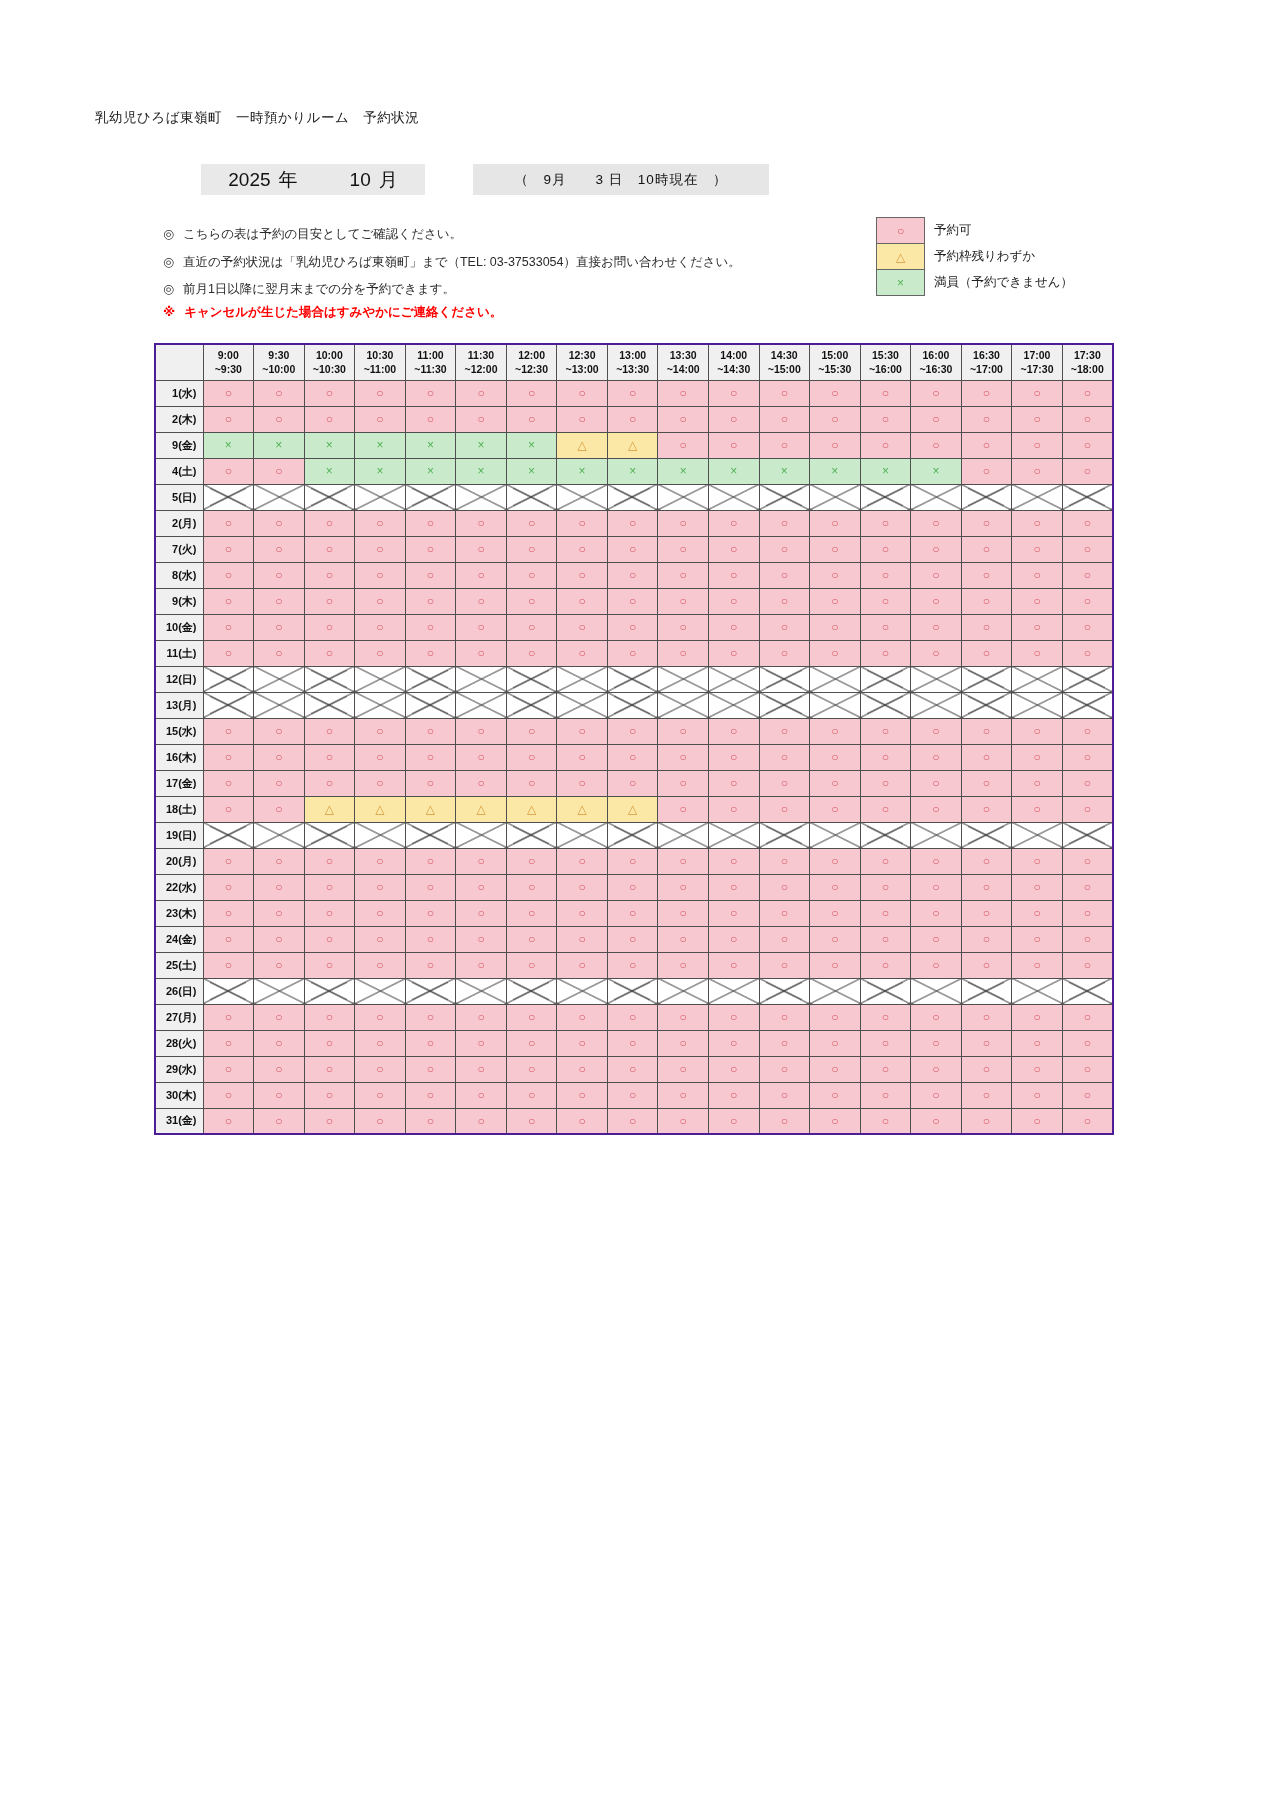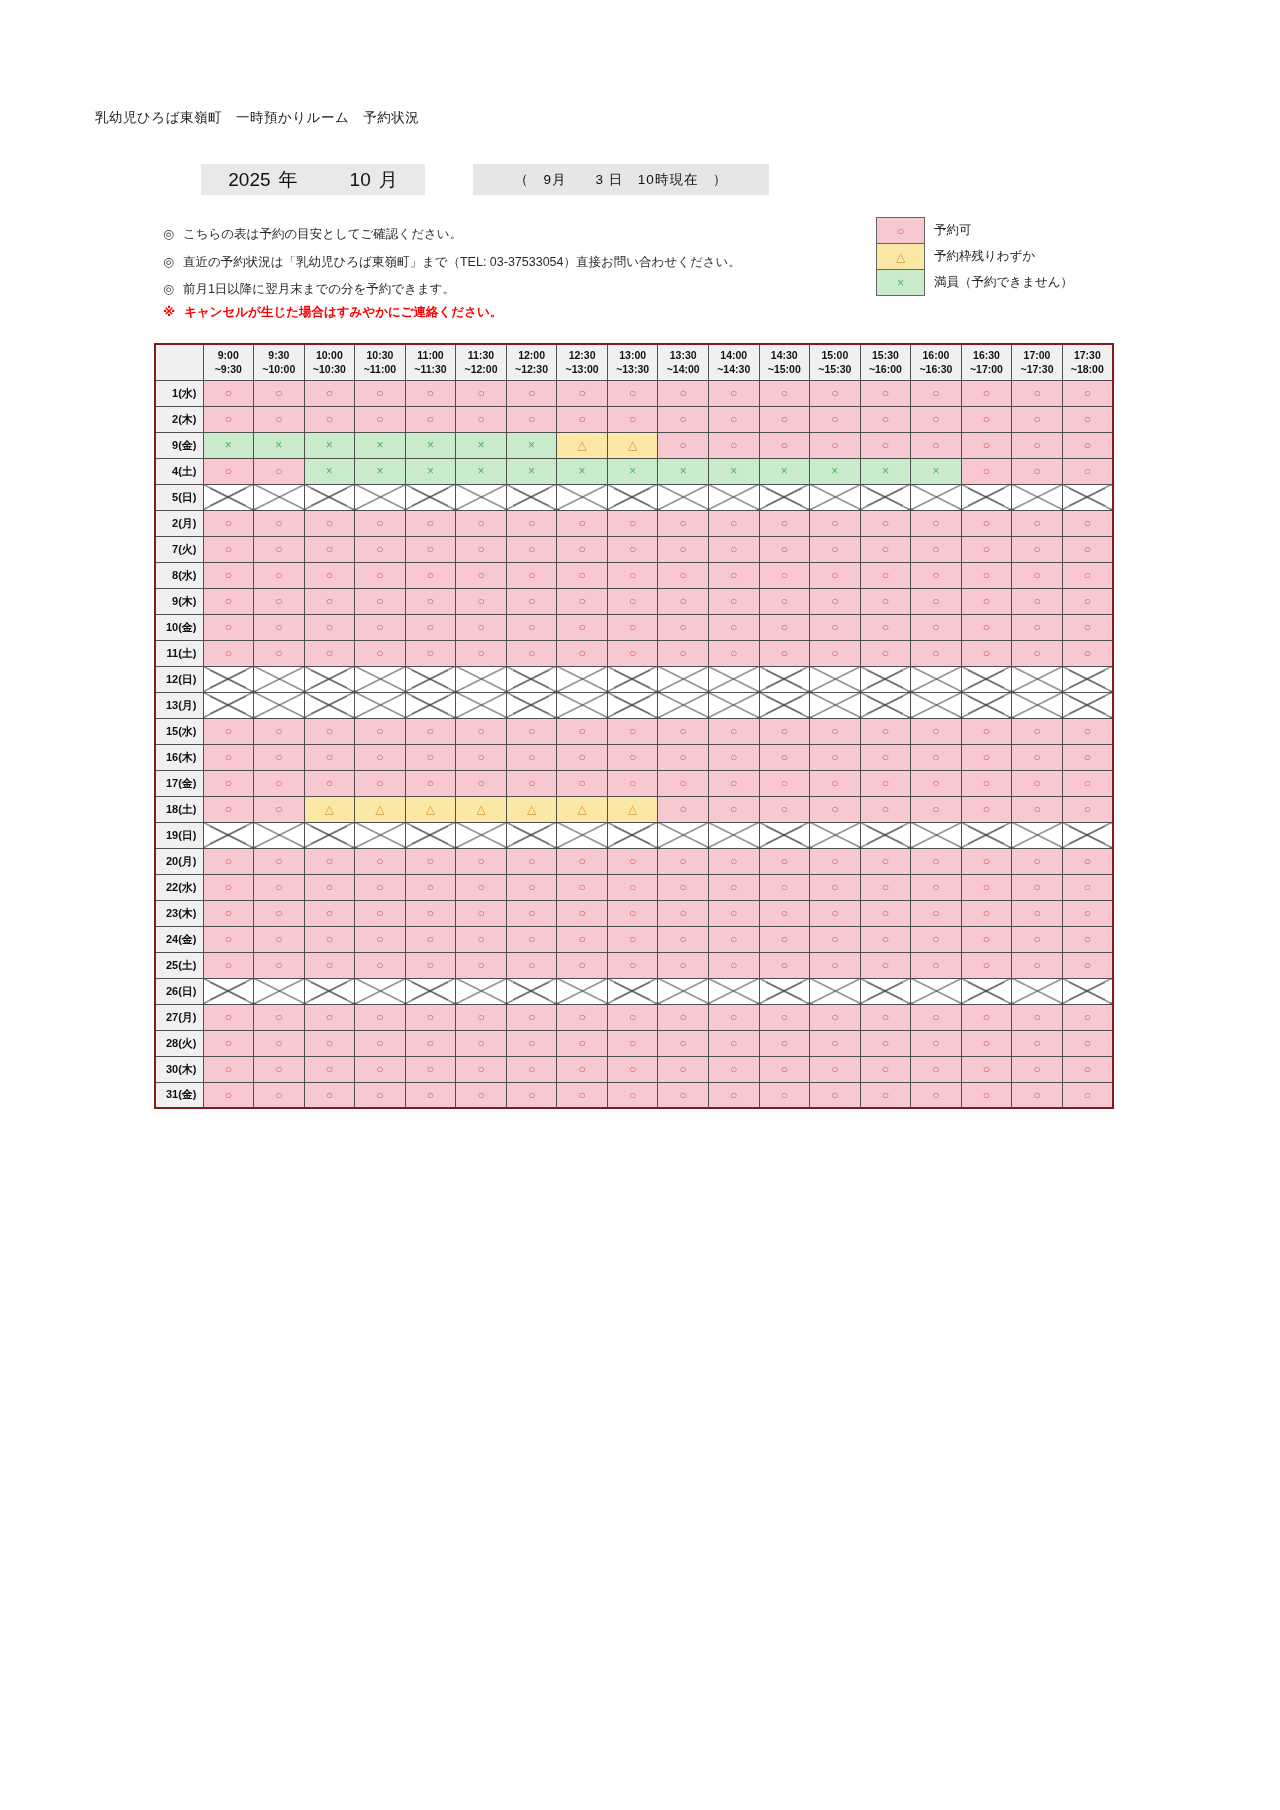--- a/index.html
+++ b/index.html
@@ -41,21 +41,21 @@
     display: flex; align-items: center; justify-content: center;
     font-size: 12px;
   }
   .legend-label {
     padding-left: 9px; font-size: 12.5px; color: #222;
     display: flex; align-items: center;
   }
   table.resv {
     position: absolute; left: 154px; top: 343px;
     border-collapse: collapse; table-layout: fixed; width: 958px;
-    border: 2px solid #7f1d1d;
+    border: 2px solid #4c1d95;
   }
   table.resv th, table.resv td {
     border: 1px solid #4f4f4f;
   }
   table.resv thead th {
     height: 36px; background: #f0f0f0; font-size: 10.5px; font-weight: bold;
     color: #111; line-height: 1.35; text-align: center; vertical-align: middle;
   }
   table.resv thead th.corner { background: #f0f0f0; }
   table.resv tbody th.date-label {
@@ -765,20 +765,41 @@
         <td class="cell" style="background: rgb(248, 200, 209); color: rgb(217, 83, 94);">○</td>
         <td class="cell" style="background: rgb(248, 200, 209); color: rgb(217, 83, 94);">○</td>
         <td class="cell" style="background: rgb(248, 200, 209); color: rgb(217, 83, 94);">○</td>
         <td class="cell" style="background: rgb(248, 200, 209); color: rgb(217, 83, 94);">○</td>
         <td class="cell" style="background: rgb(248, 200, 209); color: rgb(217, 83, 94);">○</td>
         <td class="cell" style="background: rgb(248, 200, 209); color: rgb(217, 83, 94);">○</td>
         <td class="cell" style="background: rgb(248, 200, 209); color: rgb(217, 83, 94);">○</td>
         <td class="cell" style="background: rgb(248, 200, 209); color: rgb(217, 83, 94);">○</td>
       </tr>
       <tr>
+        <th class="date-label">29(水)</th>
+        <td class="cell" style="background: rgb(248, 200, 209); color: rgb(217, 83, 94);">○</td>
+        <td class="cell" style="background: rgb(248, 200, 209); color: rgb(217, 83, 94);">○</td>
+        <td class="cell" style="background: rgb(248, 200, 209); color: rgb(217, 83, 94);">○</td>
+        <td class="cell" style="background: rgb(248, 200, 209); color: rgb(217, 83, 94);">○</td>
+        <td class="cell" style="background: rgb(248, 200, 209); color: rgb(217, 83, 94);">○</td>
+        <td class="cell" style="background: rgb(248, 200, 209); color: rgb(217, 83, 94);">○</td>
+        <td class="cell" style="background: rgb(248, 200, 209); color: rgb(217, 83, 94);">○</td>
+        <td class="cell" style="background: rgb(248, 200, 209); color: rgb(217, 83, 94);">○</td>
+        <td class="cell" style="background: rgb(248, 200, 209); color: rgb(217, 83, 94);">○</td>
+        <td class="cell" style="background: rgb(248, 200, 209); color: rgb(217, 83, 94);">○</td>
+        <td class="cell" style="background: rgb(248, 200, 209); color: rgb(217, 83, 94);">○</td>
+        <td class="cell" style="background: rgb(248, 200, 209); color: rgb(217, 83, 94);">○</td>
+        <td class="cell" style="background: rgb(248, 200, 209); color: rgb(217, 83, 94);">○</td>
+        <td class="cell" style="background: rgb(248, 200, 209); color: rgb(217, 83, 94);">○</td>
+        <td class="cell" style="background: rgb(248, 200, 209); color: rgb(217, 83, 94);">○</td>
+        <td class="cell" style="background: rgb(248, 200, 209); color: rgb(217, 83, 94);">○</td>
+        <td class="cell" style="background: rgb(248, 200, 209); color: rgb(217, 83, 94);">○</td>
+        <td class="cell" style="background: rgb(248, 200, 209); color: rgb(217, 83, 94);">○</td>
+      </tr>
+      <tr>
         <th class="date-label">30(木)</th>
         <td class="cell" style="background: rgb(248, 200, 209); color: rgb(217, 83, 94);">○</td>
         <td class="cell" style="background: rgb(248, 200, 209); color: rgb(217, 83, 94);">○</td>
         <td class="cell" style="background: rgb(248, 200, 209); color: rgb(217, 83, 94);">○</td>
         <td class="cell" style="background: rgb(248, 200, 209); color: rgb(217, 83, 94);">○</td>
         <td class="cell" style="background: rgb(248, 200, 209); color: rgb(217, 83, 94);">○</td>
         <td class="cell" style="background: rgb(248, 200, 209); color: rgb(217, 83, 94);">○</td>
         <td class="cell" style="background: rgb(248, 200, 209); color: rgb(217, 83, 94);">○</td>
         <td class="cell" style="background: rgb(248, 200, 209); color: rgb(217, 83, 94);">○</td>
         <td class="cell" style="background: rgb(248, 200, 209); color: rgb(217, 83, 94);">○</td>

